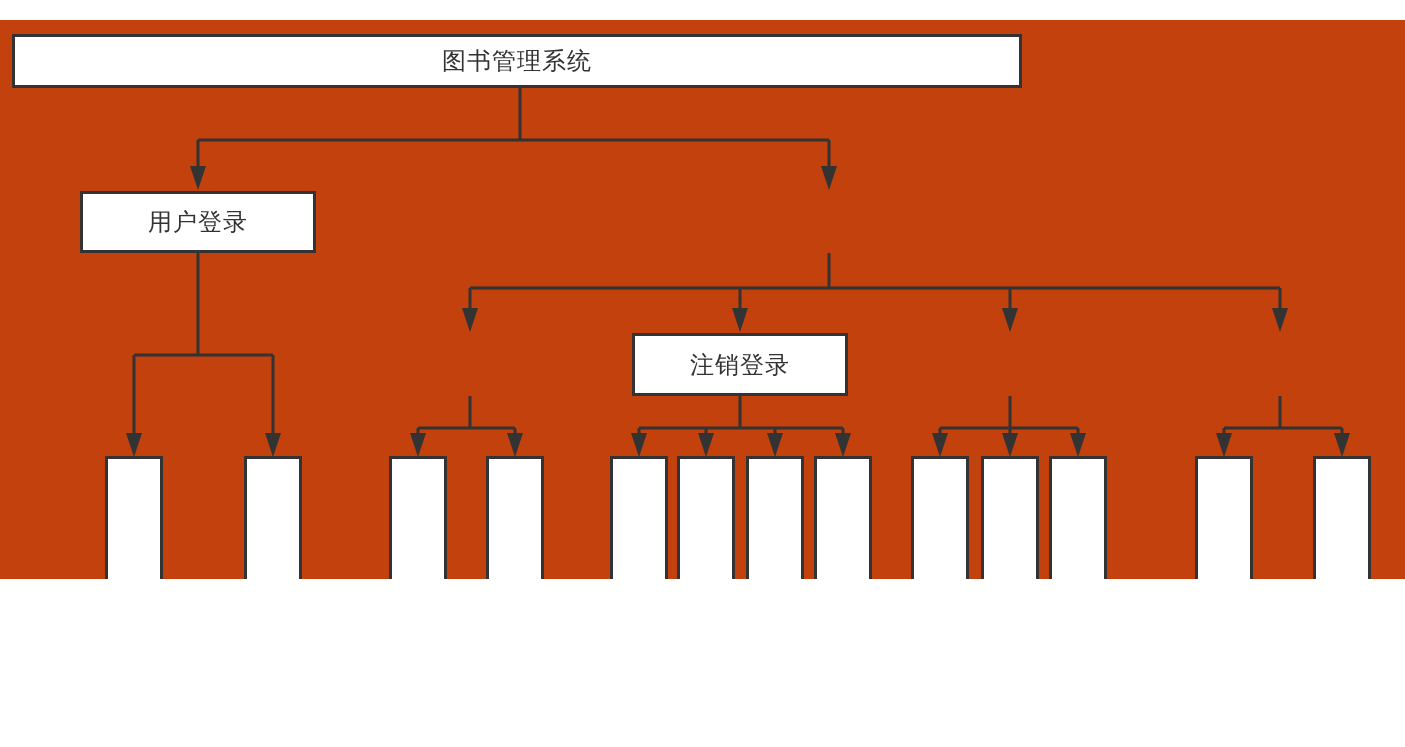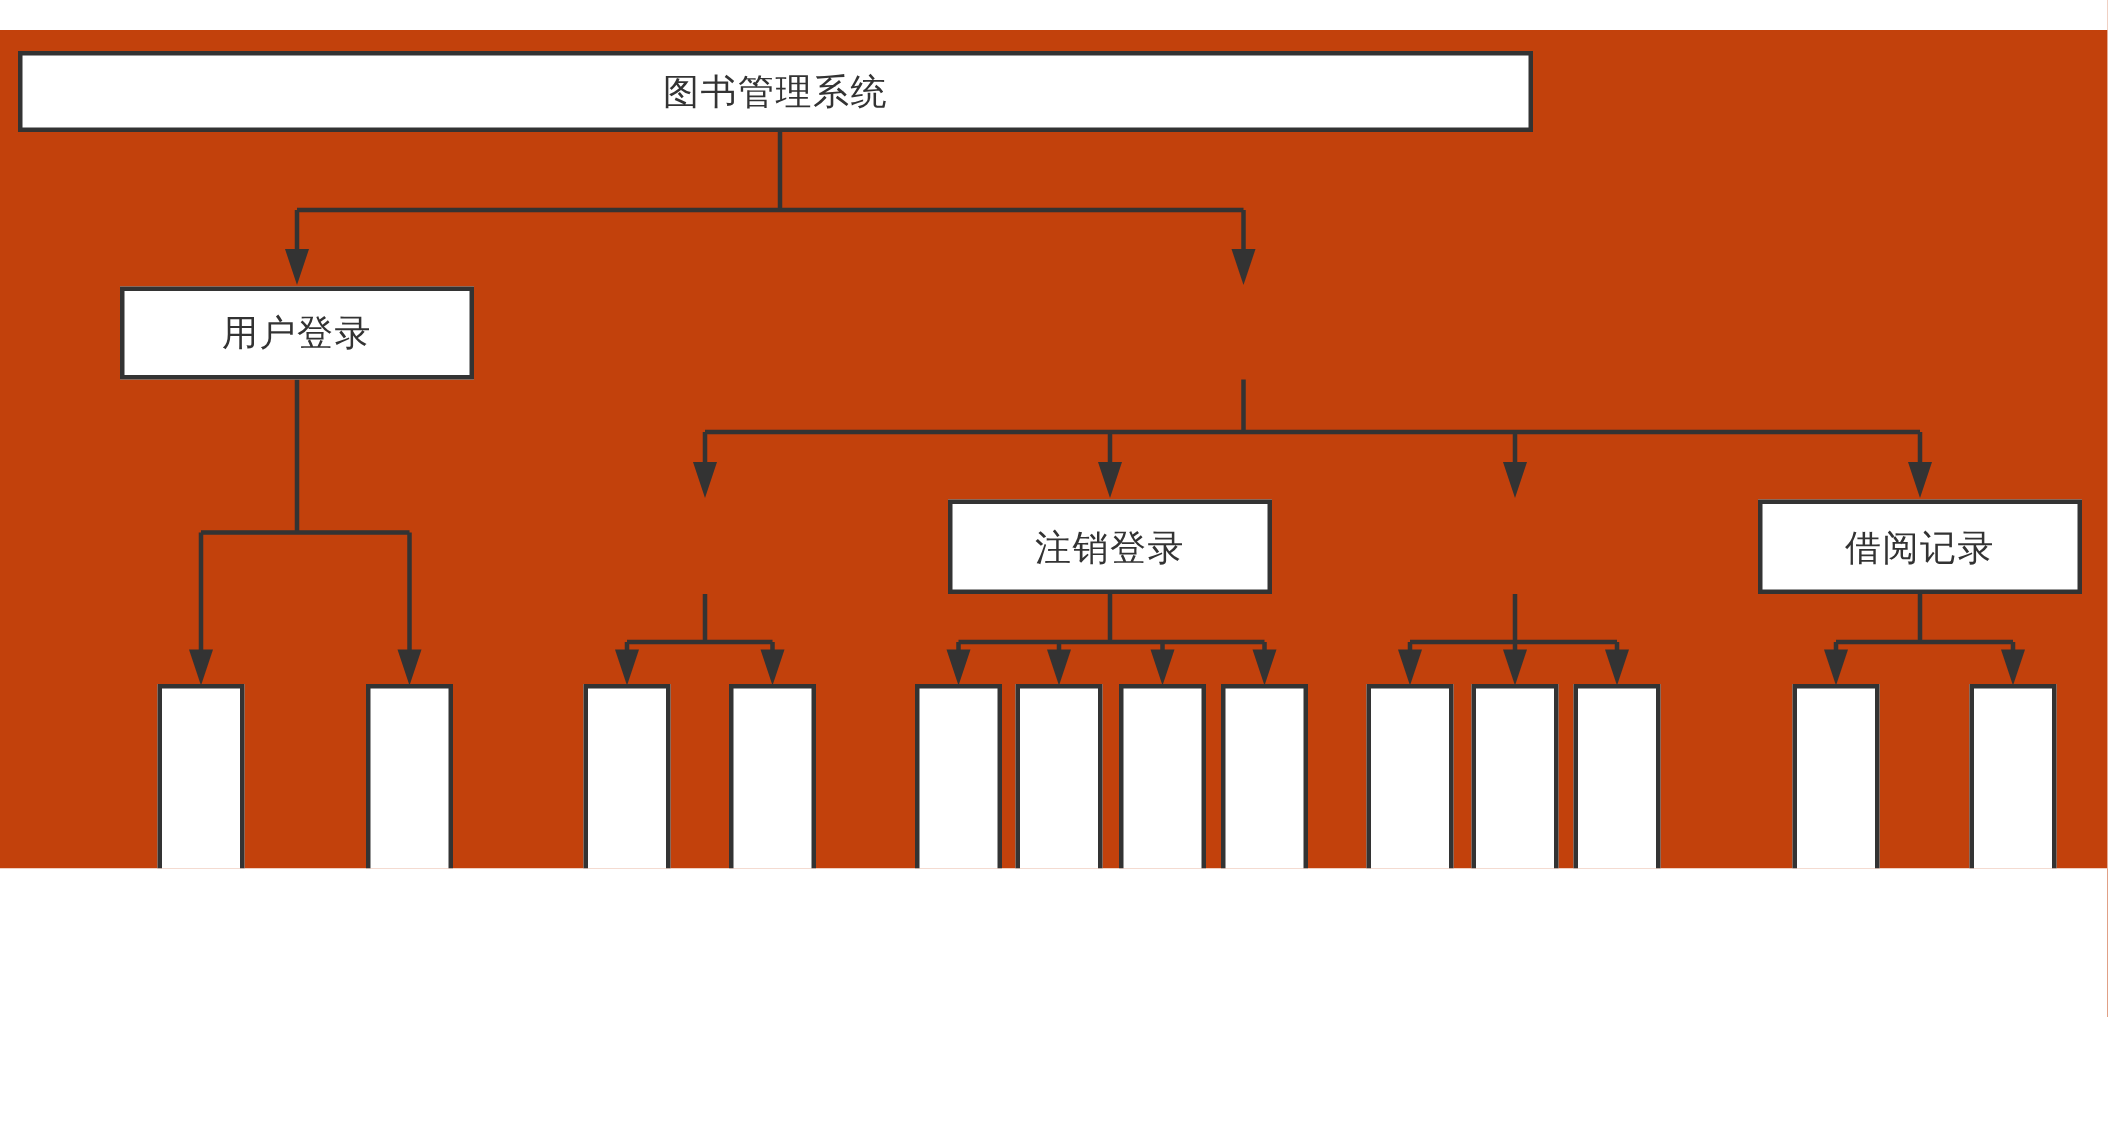--- a/index.html
+++ b/index.html
@@ -119,21 +119,20 @@
       <polygon points="1216,413 1232,413 1224,437"></polygon>
       <polygon points="1334,413 1350,413 1342,437"></polygon>
     </g>
   </svg>
 
   <div class="box root">图书管理系统</div>
 
   <div class="box b-user">用户登录</div>
 
   <div class="box b-borrow">注销登录</div>
-  <div class="box b-record">借阅记录</div>
 
   <div class="box leaf l1">
     <span class="vtext">用户登录</span>
   </div>
   <div class="box leaf l2">
     <span class="vtext">注销登录</span>
   </div>
 
   <div class="box leaf l3">
     <span class="vtext">查询图书</span>

